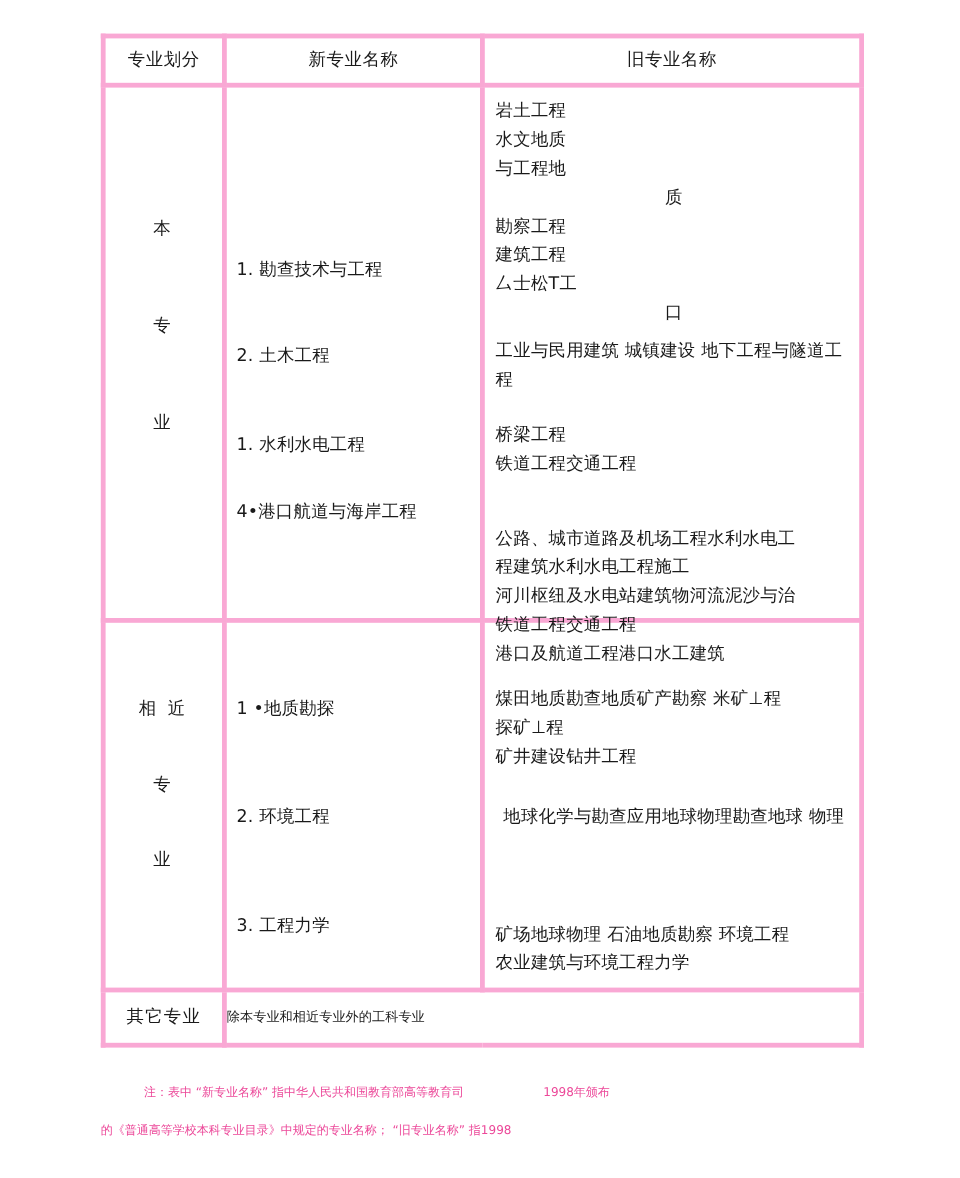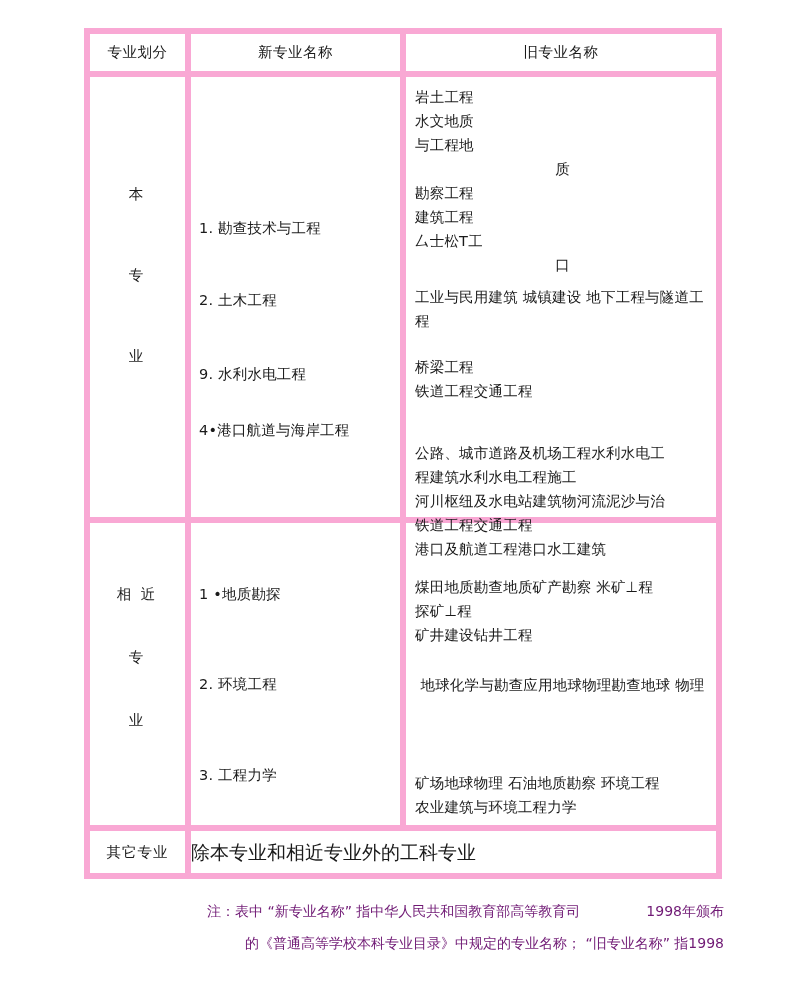--- a/index.html
+++ b/index.html
@@ -28,21 +28,21 @@
   table.major-table {
     position: absolute;
     left: 84px;
     top: 28px;
     width: 632px;
     border-collapse: collapse;
     table-layout: fixed;
   }
   table.major-table td,
   table.major-table th {
-    border: 6px solid #f9a8d4;
+    border: 4px solid #f9a8d4;
     padding: 0;
     vertical-align: top;
     font-weight: normal;
   }
   col.c-div  { width: 101px; }
   col.c-new  { width: 215px; }
   col.c-old  { width: 316px; }
 
   
   .hdr-cell {
@@ -105,36 +105,35 @@
     left: 9px;
     right: 6px;
     line-height: 24px;
     letter-spacing: 0.2px;
   }
   .old-block .ln { display: block; white-space: nowrap; }
   .old-block .ln.indent-right { text-align: center; }
   .old-block .ln.wrap { white-space: normal; }
 
   .other-text {
-    font-size: 19px;
+    font-size: 11px;
     line-height: 42px;
     padding-left: 9px;
     white-space: nowrap;
   }
 
   
   .footnote {
     position: absolute;
     left: 84px;
     top: 895px;
     width: 640px;
-    font-size: 14px;
+    font-size: 10px;
     line-height: 32px;
-    color: #701a75;
-    text-align: right;
+    color: #ec4899;
   }
   .footnote .fn-line { display: block; white-space: pre; }
   .fn-indent { display: inline-block; width: 36px; }
   .fn-gap { display: inline-block; width: 66px; }
 </style>
 </head>
 <body>
 
 <div id="doc">
 
@@ -158,21 +157,21 @@
           <div class="div-stack">
             <span>本</span>
             <span>专</span>
             <span>业</span>
           </div>
         </td>
 
         <td class="new-cell">
           <div class="new-item" style="top:142px;">1. 勘查技术与工程</div>
           <div class="new-item" style="top:214px;">2.   土木工程</div>
-          <div class="new-item" style="top:288px;">9. 水利水电工程</div>
+          <div class="new-item" style="top:288px;">1. 水利水电工程</div>
           <div class="new-item" style="top:344px;">4•港口航道与海岸工程</div>
         </td>
 
         <td class="old-cell">
           <div class="old-block" style="top:8px;">
             <span class="ln">岩土工程</span>
             <span class="ln">水文地质</span>
             <span class="ln">与工程地</span>
             <span class="ln indent-right">质</span>
             <span class="ln">勘察工程</span>

